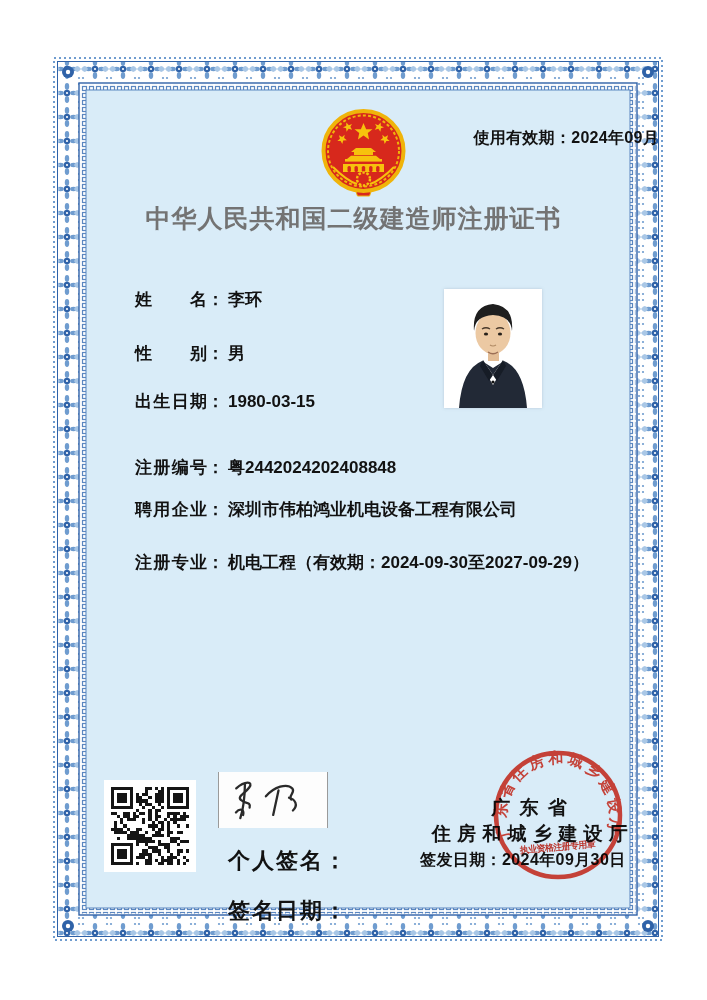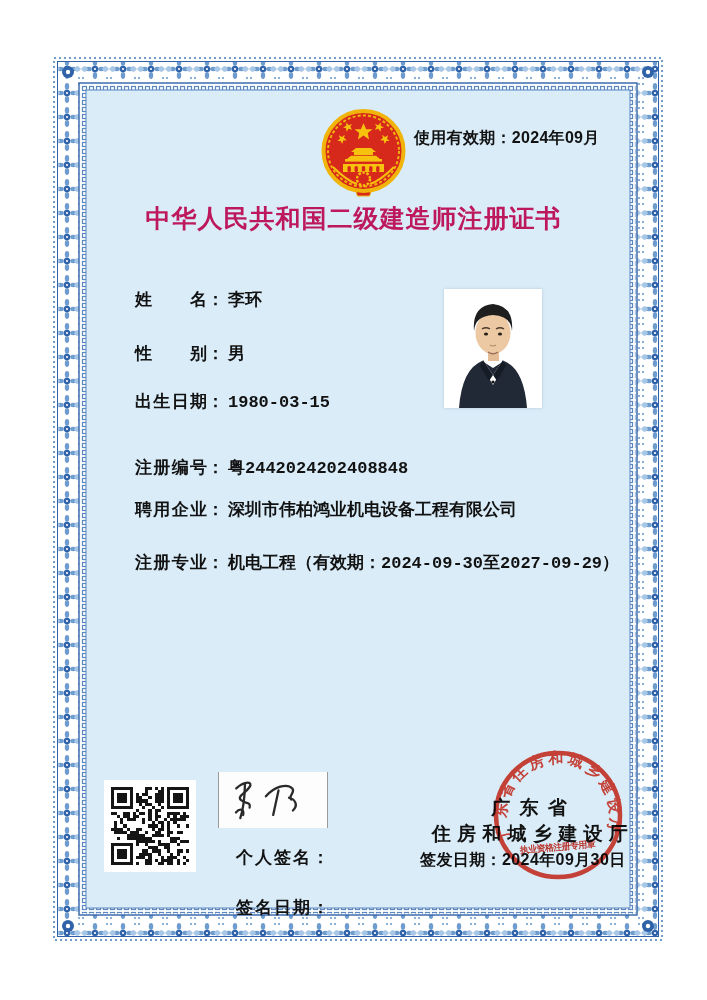--- a/index.html
+++ b/index.html
@@ -4,31 +4,31 @@
 <style>
   html,body{margin:0;padding:0;}
   body{
     width:707px;height:1000px;position:relative;overflow:hidden;
     background:#ffffff;
     font-family:"Liberation Sans","DejaVu Sans",sans-serif;
     font-weight:700;color:#121212;
   }
   .abs{position:absolute;}
   
-  .validity{left:414px;top:126px;width:245px;font-size:16px;line-height:23px;letter-spacing:.3px;}
-  .title{left:0;right:0;top:202px;text-align:center;font-size:25px;letter-spacing:1px;color:#be185d;}
+  .validity{left:414px;top:126px;width:245px;font-size:16px;line-height:23px;letter-spacing:.3px;text-align:right;}
+  .title{left:0;right:0;top:202px;text-align:center;font-size:25px;letter-spacing:1px;color:#737373;}
   
-  .field{left:135px;font-size:17px;white-space:nowrap;font-family:Liberation Mono, monospace;}
+  .field{left:135px;font-size:17px;white-space:nowrap;}
   .f-label{display:inline-block;width:72px;text-align:justify;text-align-last:justify;}
   .f-colon{margin-right:4px;}
   
   .photo-box{left:444px;top:289px;width:98px;height:119px;background:#ffffff;box-shadow:0 0 3px rgba(120,140,160,.35);}
   .qr-box{left:104px;top:780px;width:92px;height:92px;background:#ffffff;display:flex;align-items:center;justify-content:center;}
   .sig-box{left:218px;top:772px;width:108px;height:56px;background:#fdfdfd;border-left:1.5px solid #9a9a9a;border-right:1.5px solid #9a9a9a;}
-  .sig-label{left:228px;font-size:17px;letter-spacing:2px;margin-left:8px;}
+  .sig-label{left:228px;font-size:22px;letter-spacing:2px;}
   
   .issuer-line{left:405px;width:250px;text-align:center;white-space:nowrap;}
   .prov{top:795px;font-size:19px;letter-spacing:2px;}
   .dept{top:821px;font-size:19px;letter-spacing:.5px;}
   .idate{top:850px;font-size:16px;letter-spacing:.4px;text-align:left;left:420px;width:235px;}
   
   .seal{left:487px;top:744px;width:142px;height:142px;mix-blend-mode:multiply;opacity:.93;}
 </style>
 </head>
 <body>

